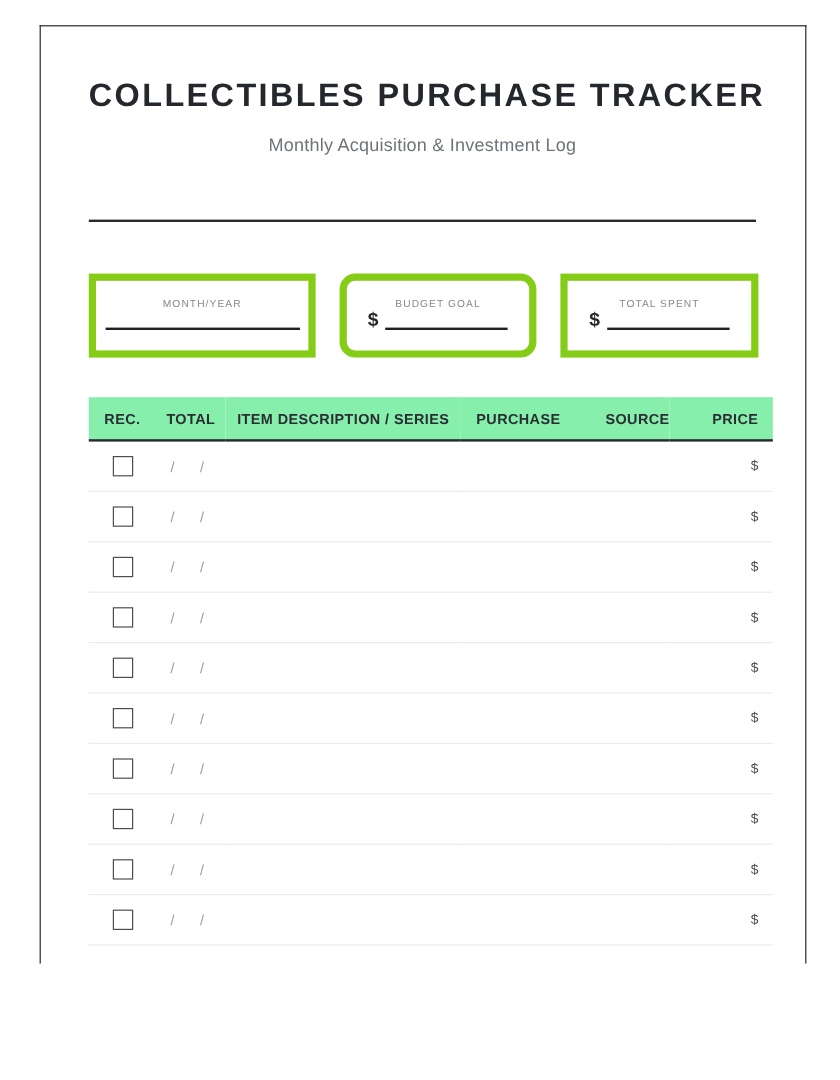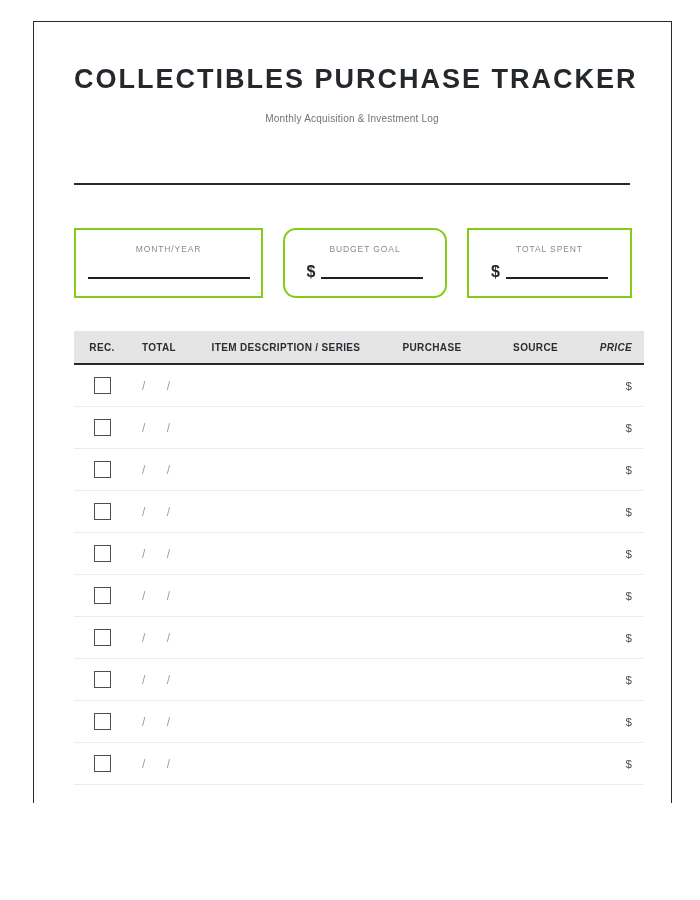--- a/index.html
+++ b/index.html
@@ -51,21 +51,21 @@
     font-weight: bold;
     letter-spacing: 2.0px;
     color: #24272c;
     line-height: 34px;
     white-space: nowrap;
   }
   .doc-subtitle {
     margin: 0;
     margin-top: 17px;
     text-align: center;
-    font-size: 10px;
+    font-size: 15px;
     font-weight: normal;
     color: #6e7479;
     letter-spacing: 0.2px;
   }
   .title-rule {
     position: absolute;
     left: 62px;
     top: 183px;
     width: 556px;
     height: 2.4px;
@@ -76,21 +76,21 @@
   .summary-row {
     position: absolute;
     left: 62px;
     top: 228px;
     width: 558px;
     display: flex;
     justify-content: space-between;
   }
   .summary-box {
     box-sizing: border-box;
-    border: 2px solid #84cc16;
+    border: 6px solid #84cc16;
     height: 70px;
     background: #ffffff;
     position: relative;
   }
   .summary-box.monthyear { width: 189px; }
   .summary-box.budget    { width: 164px; border-radius: 13px; }
   .summary-box.spent     { width: 165px; }
 
   .summary-label {
     position: absolute;
@@ -132,35 +132,35 @@
   
   .tracker-table {
     position: absolute;
     left: 62px;
     top: 331px;
     width: 558px;
     border-collapse: collapse;
     table-layout: fixed;
   }
   .tracker-table thead th {
-    background: #e5e5e5;
+    background: #86efac;
     border-bottom: 2px solid #26292e;
-    font-size: 10px;
+    font-size: 12px;
     font-weight: bold;
     letter-spacing: 0.35px;
     color: #2a2d32;
     padding: 11px 0 10px 0;
     white-space: nowrap;
   }
   .th-rec  { width: 56px;  text-align: center; }
   .th-date { width: 58px;  text-align: center; }
   .th-item { width: 196px; text-align: center; }
   .th-cond { width: 96px;  text-align: center; }
   .th-src  { width: 78px;  text-align: right; }
-  .th-price{ width: 74px;  text-align: right; padding-right: 12px !important; font-style: italic; }
+  .th-price{ width: 74px;  text-align: right; padding-right: 12px !important; }
 
   .tracker-table tbody td {
     height: 41px;
     border-bottom: 1px solid #ececec;
     font-size: 11px;
     color: #4a4e53;
     padding: 0;
   }
   .cell-rec { text-align: center; }
   .cell-date { text-align: center; }

